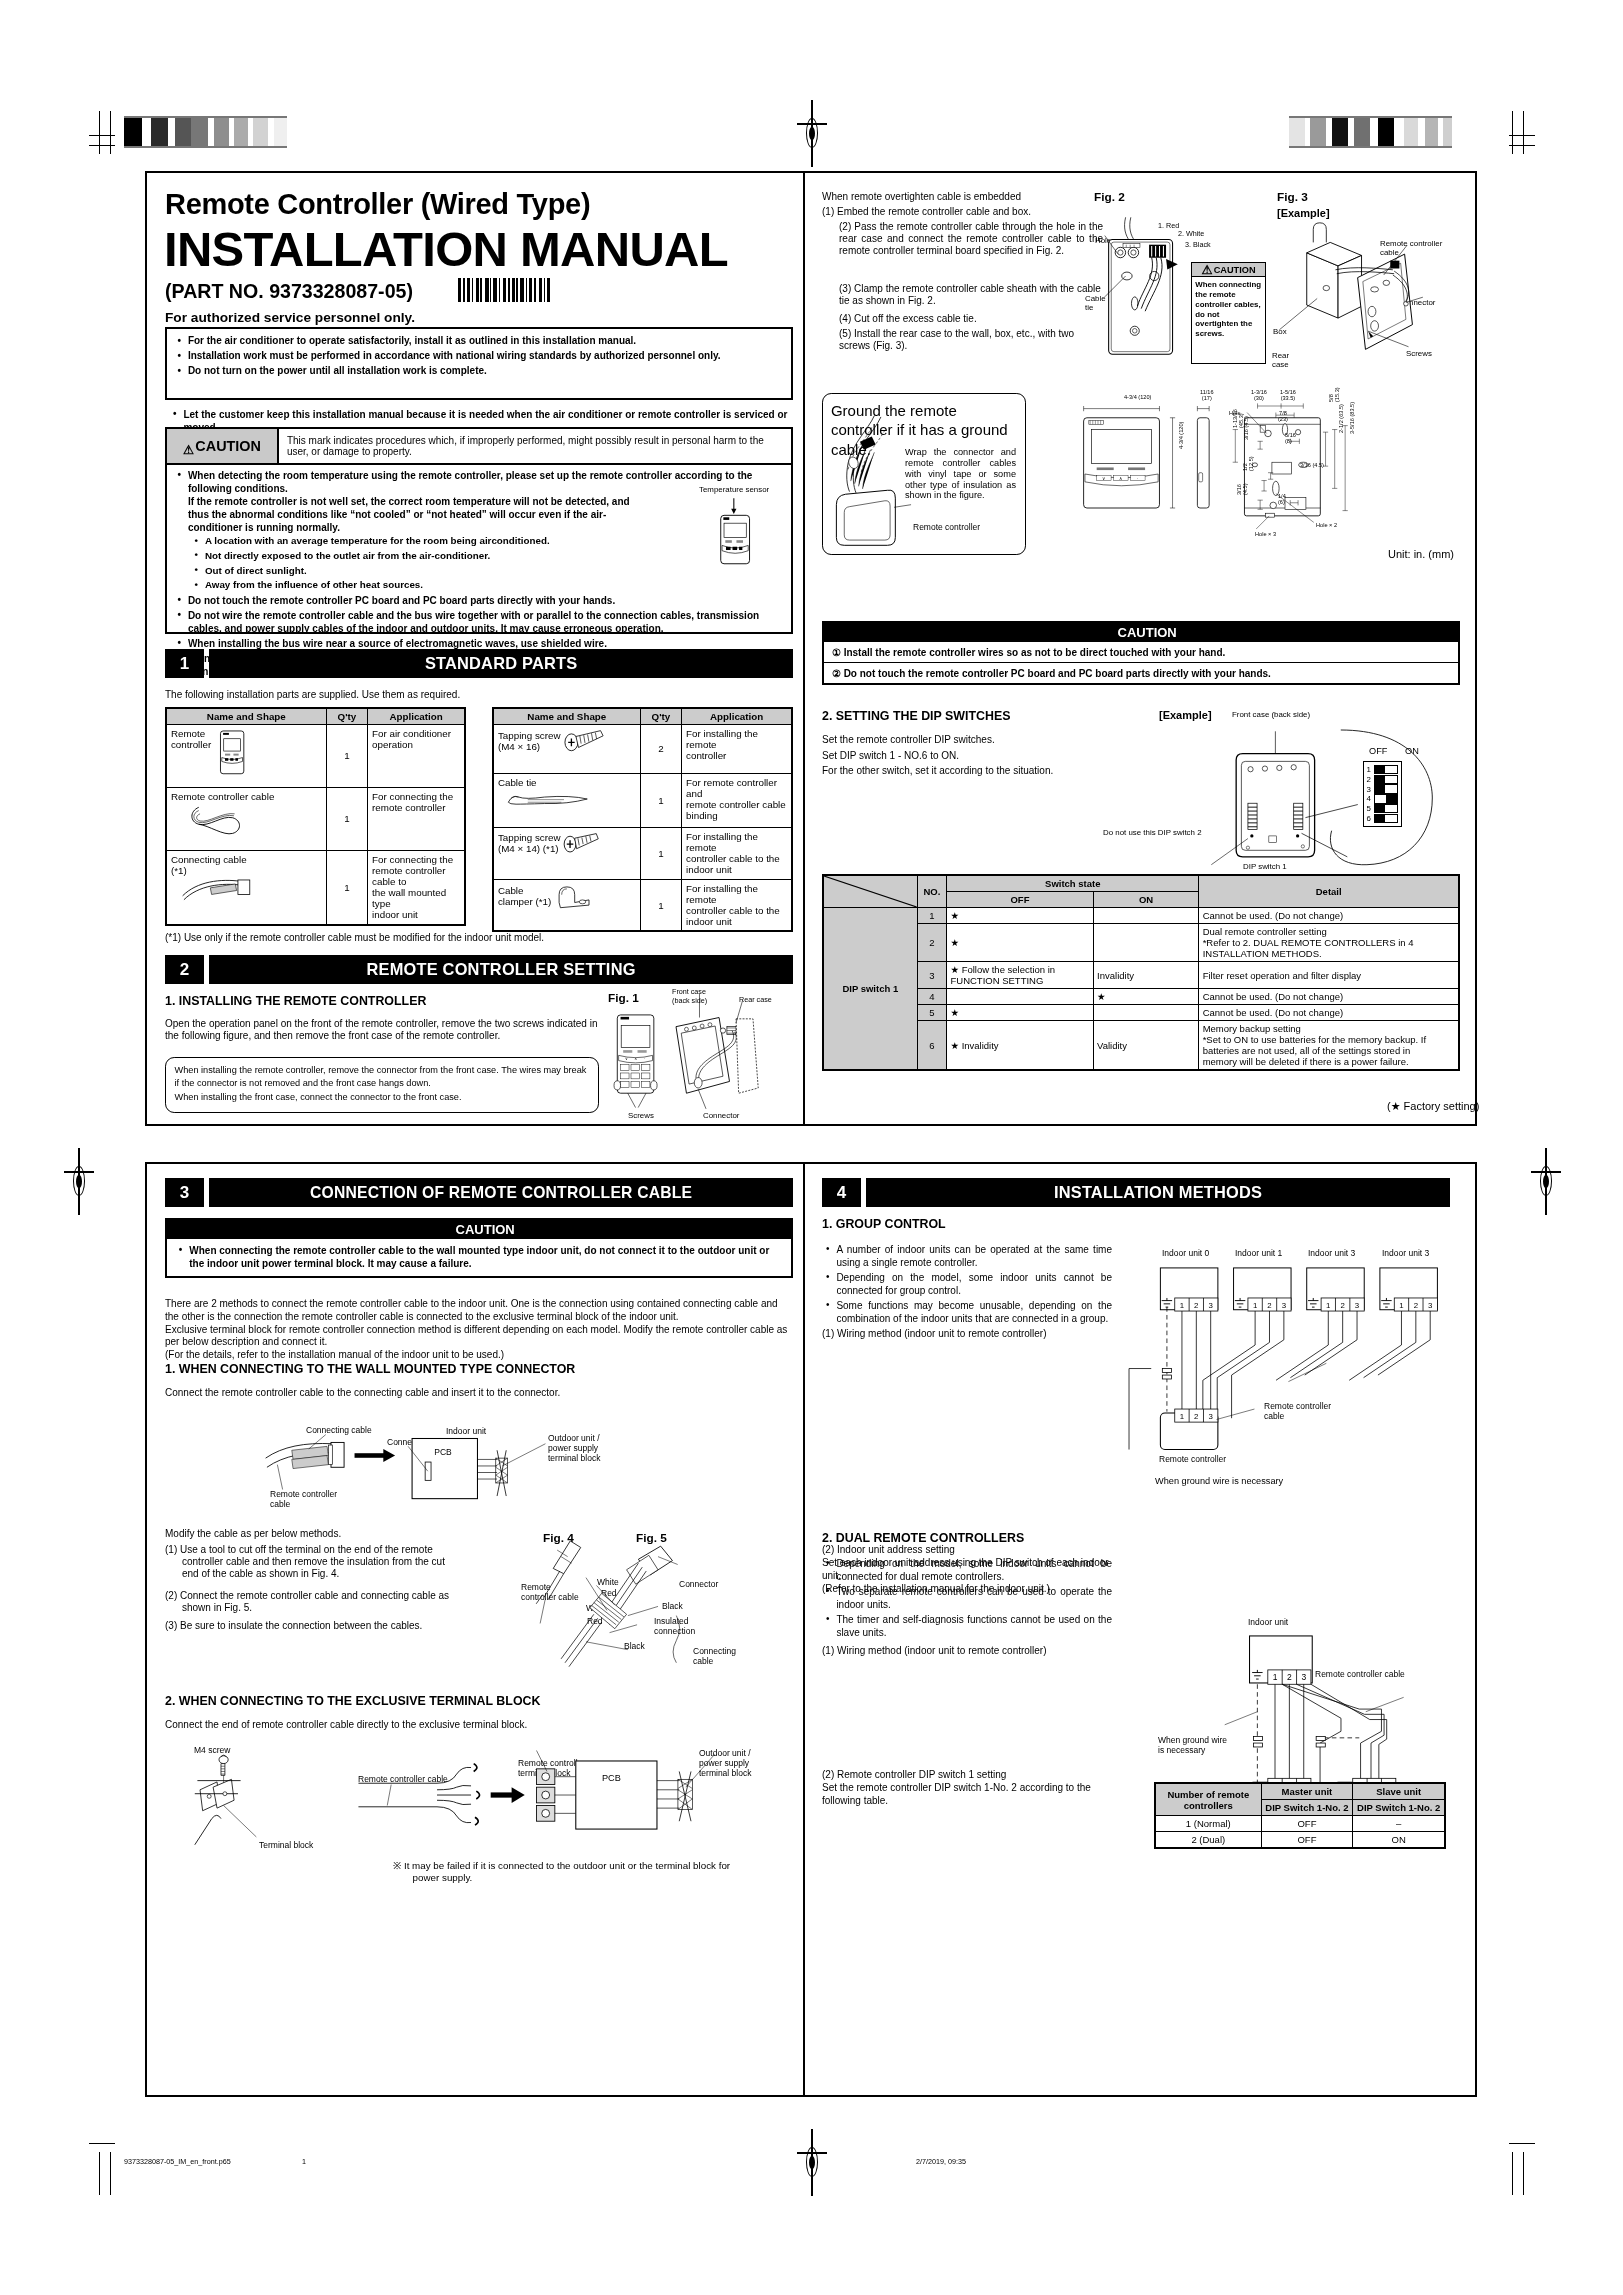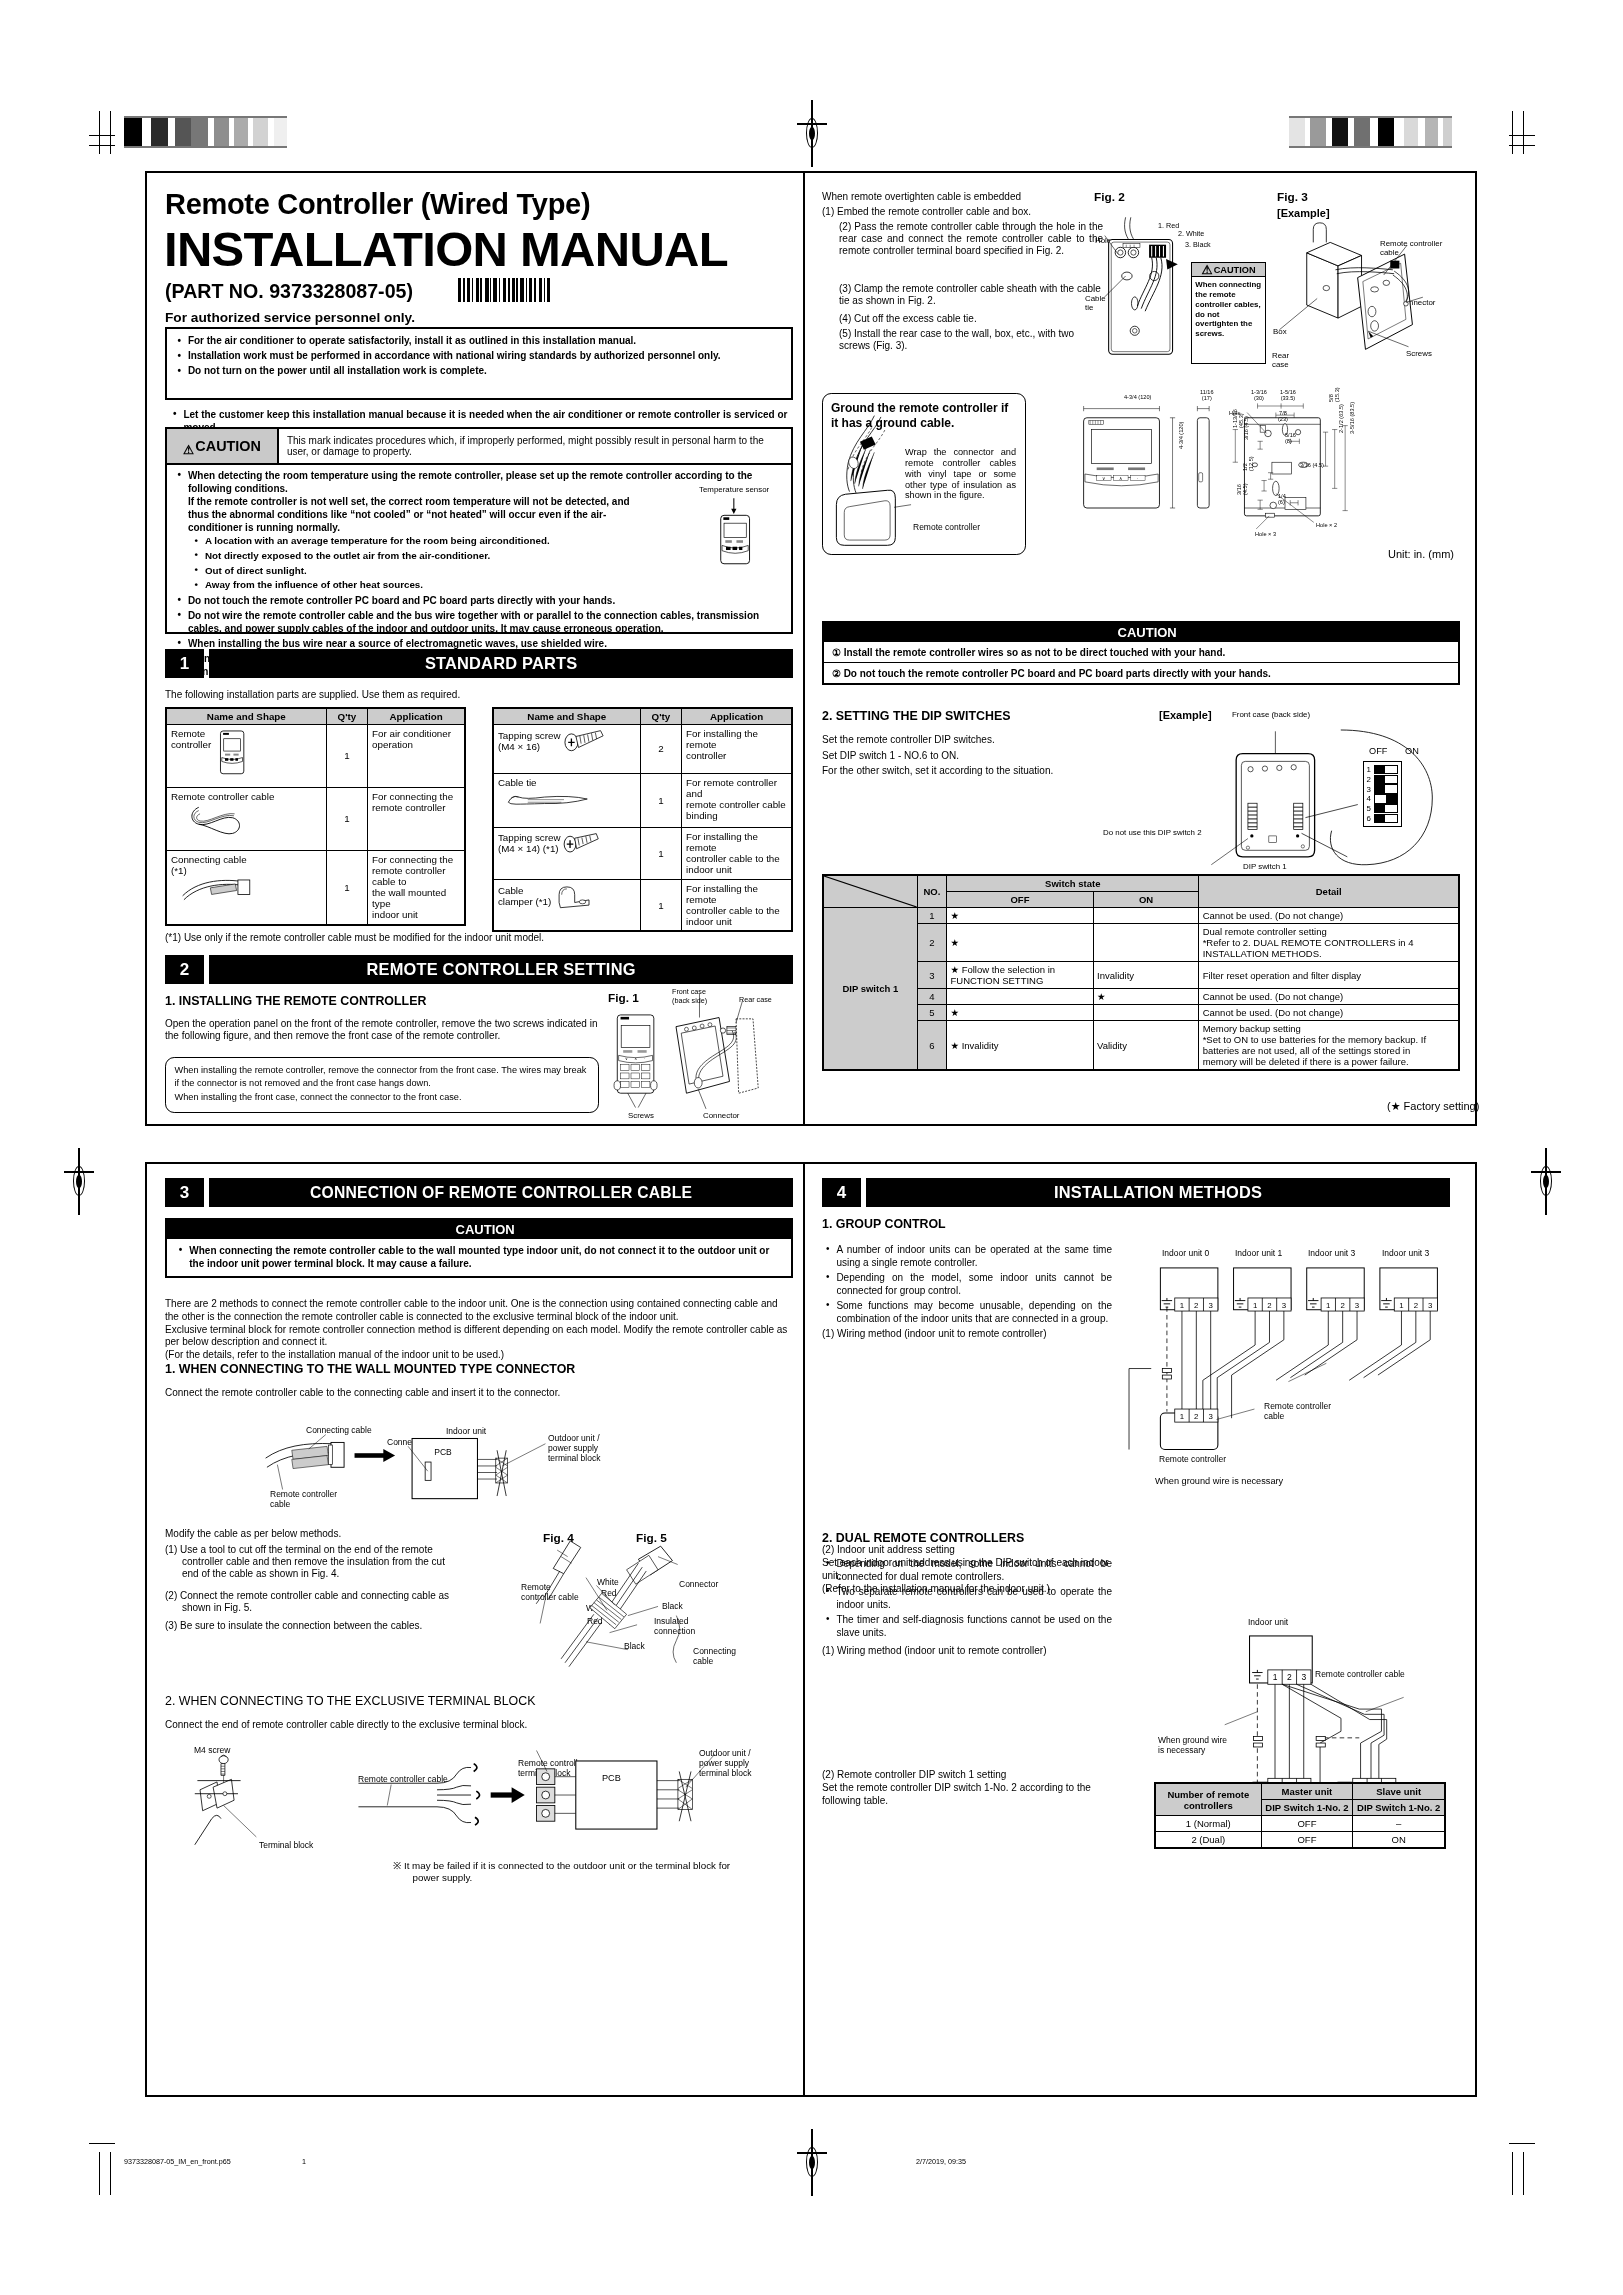--- a/index.html
+++ b/index.html
@@ -560,21 +560,21 @@
     <path d="M150 84 C174 100 176 118 168 130" fill="none" stroke="#000" stroke-width="1.1"></path>
     <circle cx="170" cy="128" r="3.5" fill="#fff" stroke="#000" stroke-width="1"></circle>
     <path d="M136 84 L172 38" fill="none" stroke="#000" stroke-width="0.9"></path>
     <path d="M170 126 L196 118" fill="none" stroke="#000" stroke-width="0.9"></path>
     <path d="M34 120 L-24 168" fill="none" stroke="#000" stroke-width="0.9"></path>
     <path d="M112 170 L174 194" fill="none" stroke="#000" stroke-width="0.9"></path>
     <polygon points="120,178 112,170 116,180" fill="#000"></polygon>
   </svg>
 
   <div class="note" style="left:822px;top:393px;width:204px;height:162px;padding:6.5px 7.9px;">
-    <div style="font-size:12px;font-weight:bold;line-height:1.3;">Ground the remote controller if it has a ground cable.</div>
+    <div style="font-size:15px;font-weight:normal;line-height:1.3;">Ground the remote controller if it has a ground cable.</div>
   </div>
   <div class="t body" style="left:905px;top:447px;width:111px;text-align:justify;font-size:9.2px;">Wrap the connector and remote controller cables with vinyl tape or some other type of insulation as shown in the figure.</div>
   <div class="lbl" style="left:913px;top:522px;font-size:8.5px;">Remote controller</div>
   <svg style="left:831px;top:413px;width:92px;height:131px;" viewBox="0 0 140 200">
     <path d="M66 4 C56 26 34 44 26 76 C22 96 24 110 28 120" fill="none" stroke="#000" stroke-width="1.2"></path>
     <path d="M76 6 C66 28 44 46 36 78 C32 98 34 112 38 122" fill="none" stroke="#000" stroke-width="1.2"></path>
     <path d="M62 22 C52 42 32 58 26 86" fill="none" stroke="#000" stroke-width="0.9" stroke-dasharray="4 3"></path>
     <path d="M82 26 C72 46 52 62 46 90" fill="none" stroke="#000" stroke-width="0.9" stroke-dasharray="4 3"></path>
     <g stroke="#000" stroke-width="0.8">
       <path d="M48 48 C42 64 32 80 30 104"></path>
@@ -925,21 +925,21 @@
     </g>
     <path d="M128 112 L96 62" fill="none" stroke="#000" stroke-width="0.8"></path>
     <path d="M140 104 L112 74" fill="none" stroke="#000" stroke-width="0.8"></path>
     <path d="M206 30 L236 42" fill="none" stroke="#000" stroke-width="0.8"></path>
     <path d="M160 120 L206 106" fill="none" stroke="#000" stroke-width="0.8"></path>
     <path d="M132 146 L174 134" fill="none" stroke="#000" stroke-width="0.8"></path>
     <path d="M96 160 L160 172" fill="none" stroke="#000" stroke-width="0.8"></path>
     <path d="M234 120 q10 20 0 38 q-10 18 0 34" fill="none" stroke="#000" stroke-width="0.9"></path>
   </svg>
 
-  <div class="t" style="left:165px;top:1694px;font-size:12.4px;font-weight:normal;">2.  WHEN CONNECTING TO THE EXCLUSIVE TERMINAL BLOCK</div>
+  <div class="t" style="left:165px;top:1694px;font-size:12.4px;font-weight:bold;">2.  WHEN CONNECTING TO THE EXCLUSIVE TERMINAL BLOCK</div>
   <div class="t body" style="left:165px;top:1719px;">Connect the end of remote controller cable directly to the exclusive terminal block.</div>
 
   <div class="lbl" style="left:194px;top:1745px;font-size:8.5px;">M4 screw</div>
   <div class="lbl" style="left:259px;top:1840px;font-size:8.5px;">Terminal block</div>
   <div class="lbl" style="left:358px;top:1774px;font-size:8.5px;">Remote controller cable</div>
   <div class="lbl" style="left:518px;top:1758px;white-space:pre-line;font-size:8.5px;">Remote controller
 terminal block</div>
   <div class="lbl" style="left:611px;top:1770px;font-size:8.5px;">Indoor unit</div>
   <div class="lbl" style="left:699px;top:1748px;white-space:pre-line;font-size:8.5px;">Outdoor unit /
 power supply

